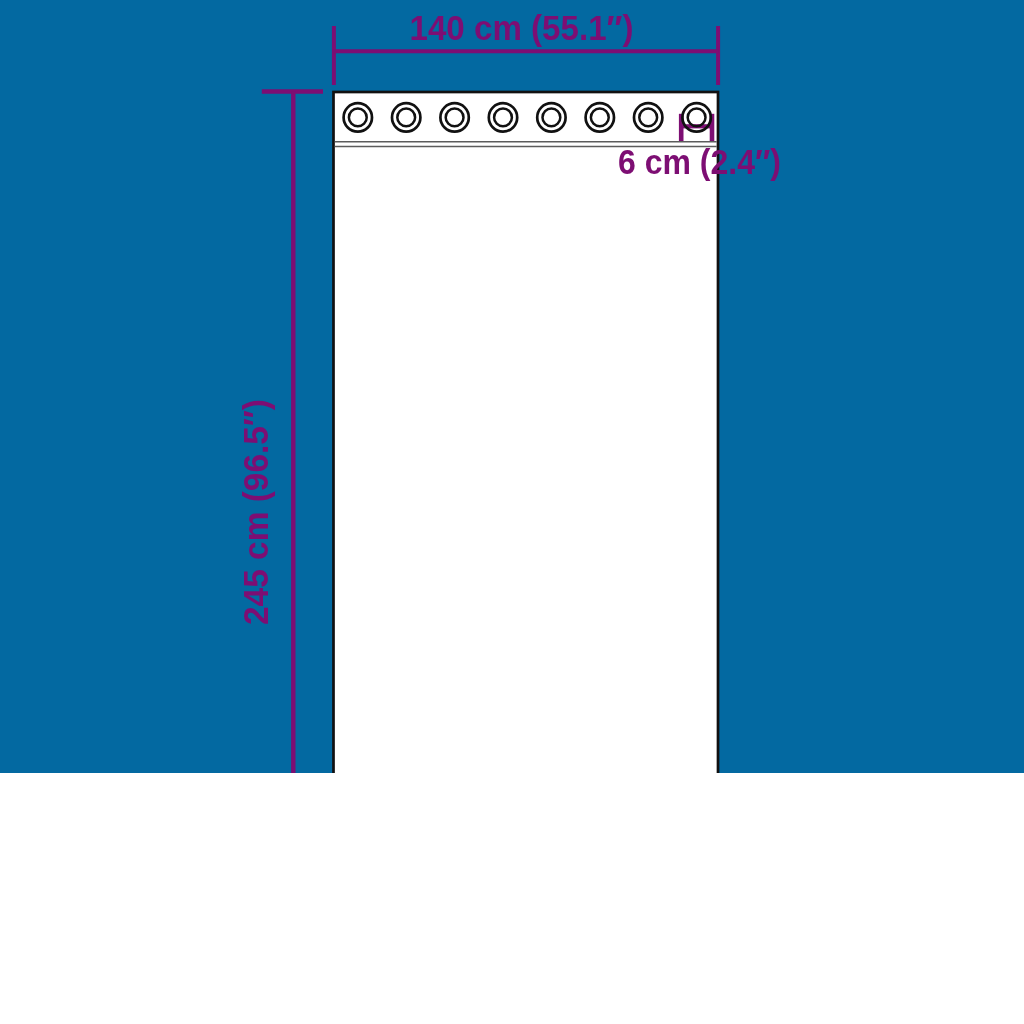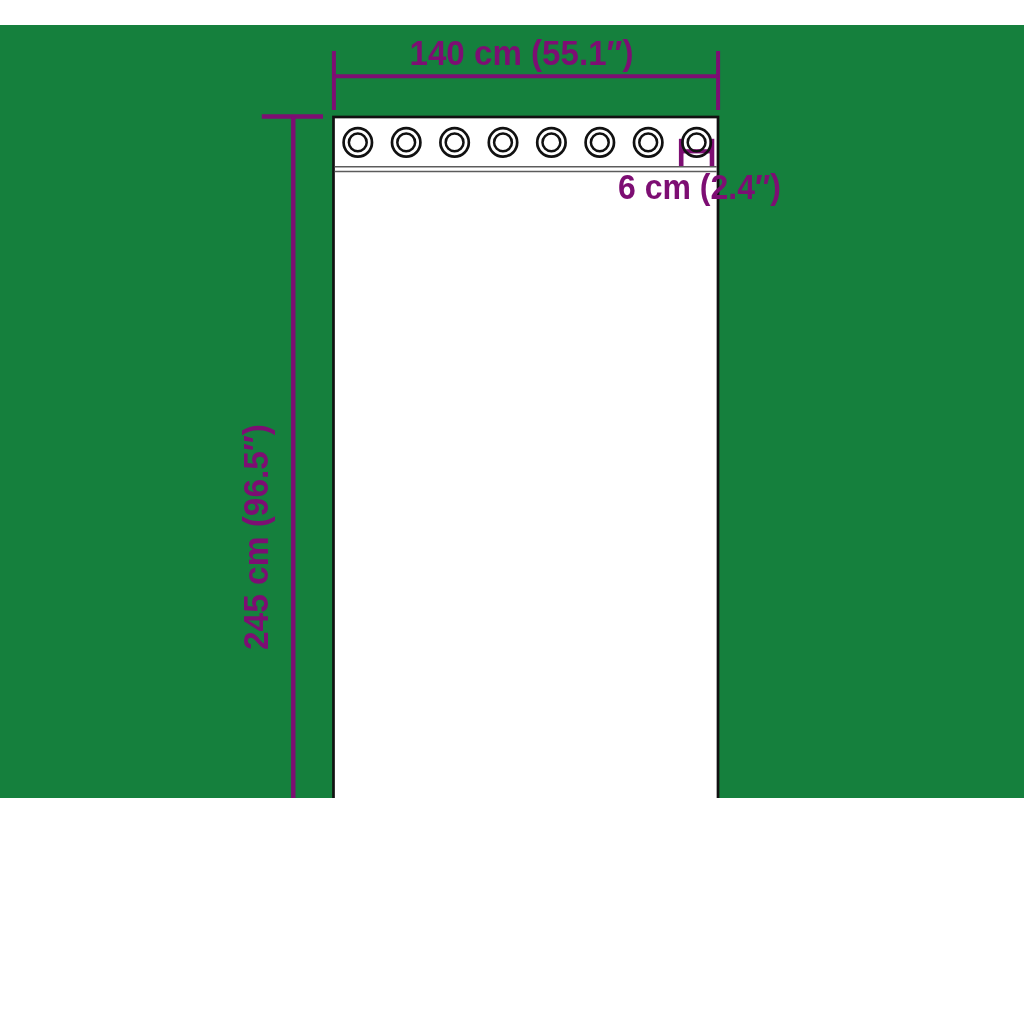--- a/index.html
+++ b/index.html
@@ -1,16 +1,16 @@
 <!DOCTYPE html>
 <html><head>
 <meta charset="utf-8">
 <style>
   html,body{margin:0;padding:0;background:#ffffff;}
-  .stage{position:relative;width:1024px;height:773px;background:#15803d;overflow:hidden;margin-top:25px;}
+  .stage{position:relative;width:1024px;height:773px;background:#0369a1;overflow:hidden;}
   svg{display:block;}
   text{font-family:"Liberation Sans", sans-serif;font-weight:bold;fill:#7d0e73;}
 </style>
 </head>
 <body>
 
 <div class="stage">
 <svg width="1024" height="1024" viewBox="0 0 1024 1024" xmlns="http://www.w3.org/2000/svg">
 
   <rect x="333.5" y="92" width="384.5" height="908" fill="#ffffff" stroke="#111111" stroke-width="2.7"></rect>

